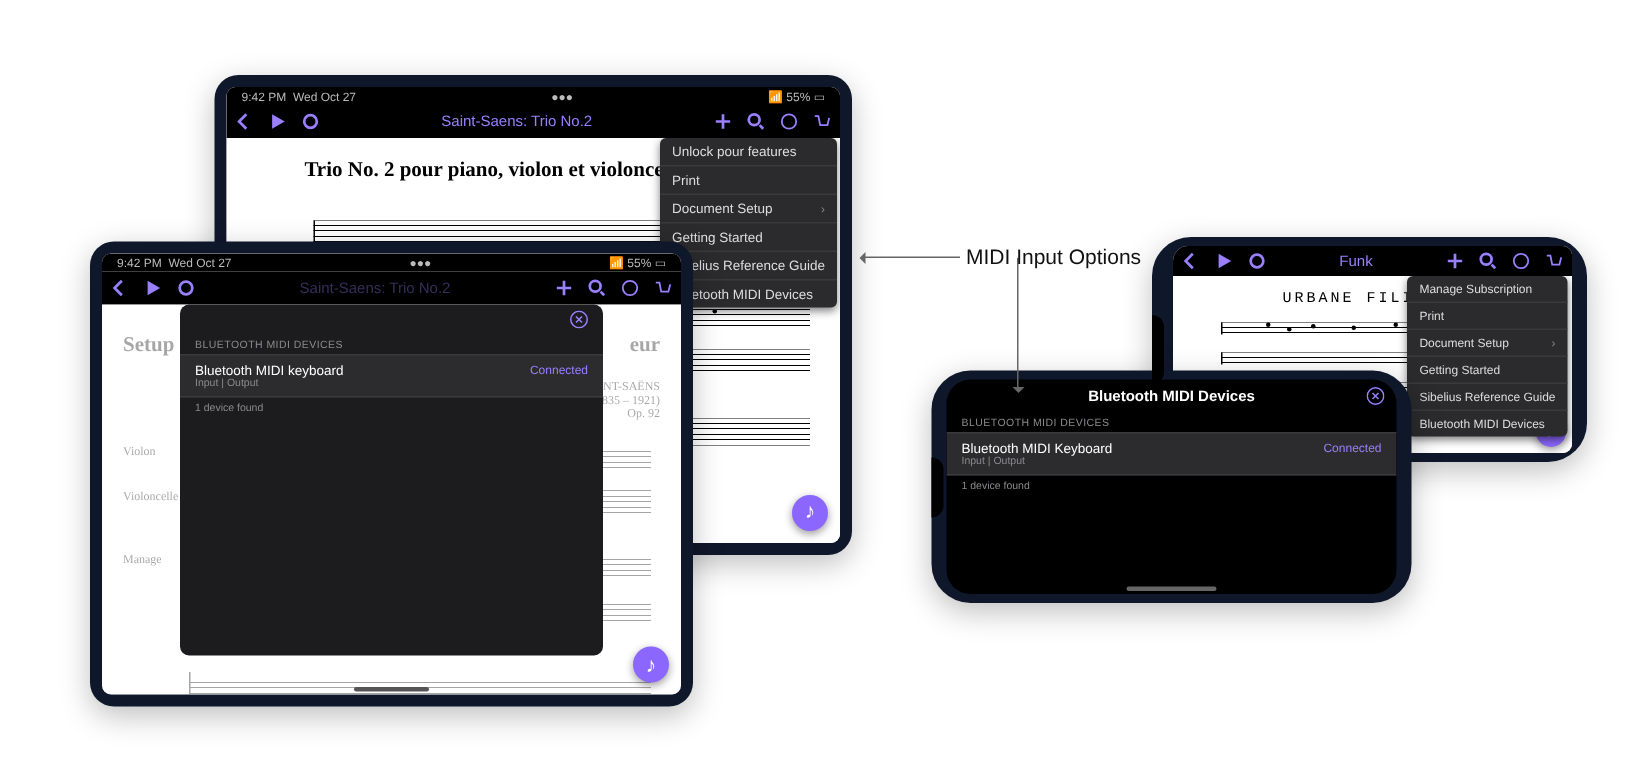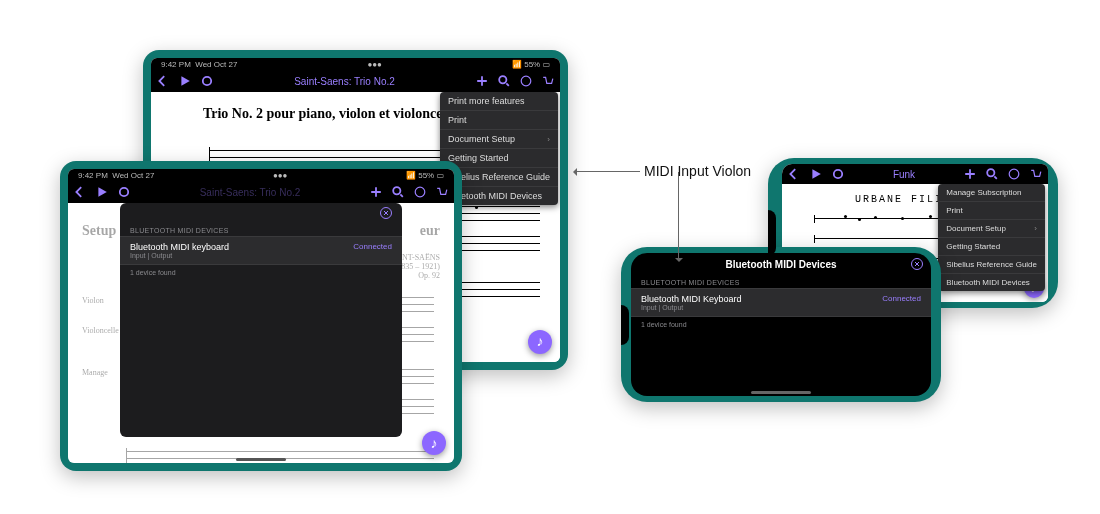--- a/index.html
+++ b/index.html
@@ -7,21 +7,21 @@
     width: 1100px;
     height: 514px;
     background: #fff;
     font-family: -apple-system, "Helvetica Neue", Arial, sans-serif;
     position: relative;
     overflow: hidden;
     font-size: 12px;
   }
   .device {
     position: absolute;
-    background: #0f766e;
+    background: #0f172a;
     border-radius: 20px;
     box-shadow: 0 6px 20px rgba(0,0,0,0.25);
     overflow: hidden;
   }
   .ipad-back { left: 143px; top: 50px; width: 425px; height: 320px; border-radius: 16px; }
   .ipad-front { left: 60px; top: 161px; width: 402px; height: 310px; border-radius: 16px; }
   .iphone-back { left: 768px; top: 158px; width: 290px; height: 150px; border-radius: 26px; }
   .iphone-front { left: 621px; top: 247px; width: 320px; height: 155px; border-radius: 26px; }
 
   .screen {
@@ -214,21 +214,21 @@
                 <span class="nh" style="left:40%;top:30%"></span>
                 <span class="nh" style="left:55%;top:45%"></span>
                 <span class="nh" style="left:70%;top:35%"></span>
         </span></span></div>
       </div>
       <div class="fab">♪</div>
     </div>
 
     <div class="menu" style="right:2px; top:34px;">
       <div class="menu-item">
-          <span>Print more features</span>
+          <span>Unlock pour features</span>
         </div>
       <div class="menu-item">
           <span>Print</span>
         </div>
       <div class="menu-item">
           <span>Document Setup</span>
           <span class="chev">›</span>
         </div>
       <div class="menu-item">
           <span>Getting Started</span>
@@ -448,13 +448,13 @@
       </div>
       <div class="status">Connected</div>
     </div>
     <div class="bt-footer">1 device found</div>
     <div class="home-ind"></div>
   </div>
 </div>
 
 <div class="arrow-h"></div>
 <div class="arrow-v"></div>
-<div class="annotation" style="left:644px;"><span>MIDI Input Violon</span></div>
+<div class="annotation" style="left:644px;"><span>MIDI Input Options</span></div>
 
 </body></html>

